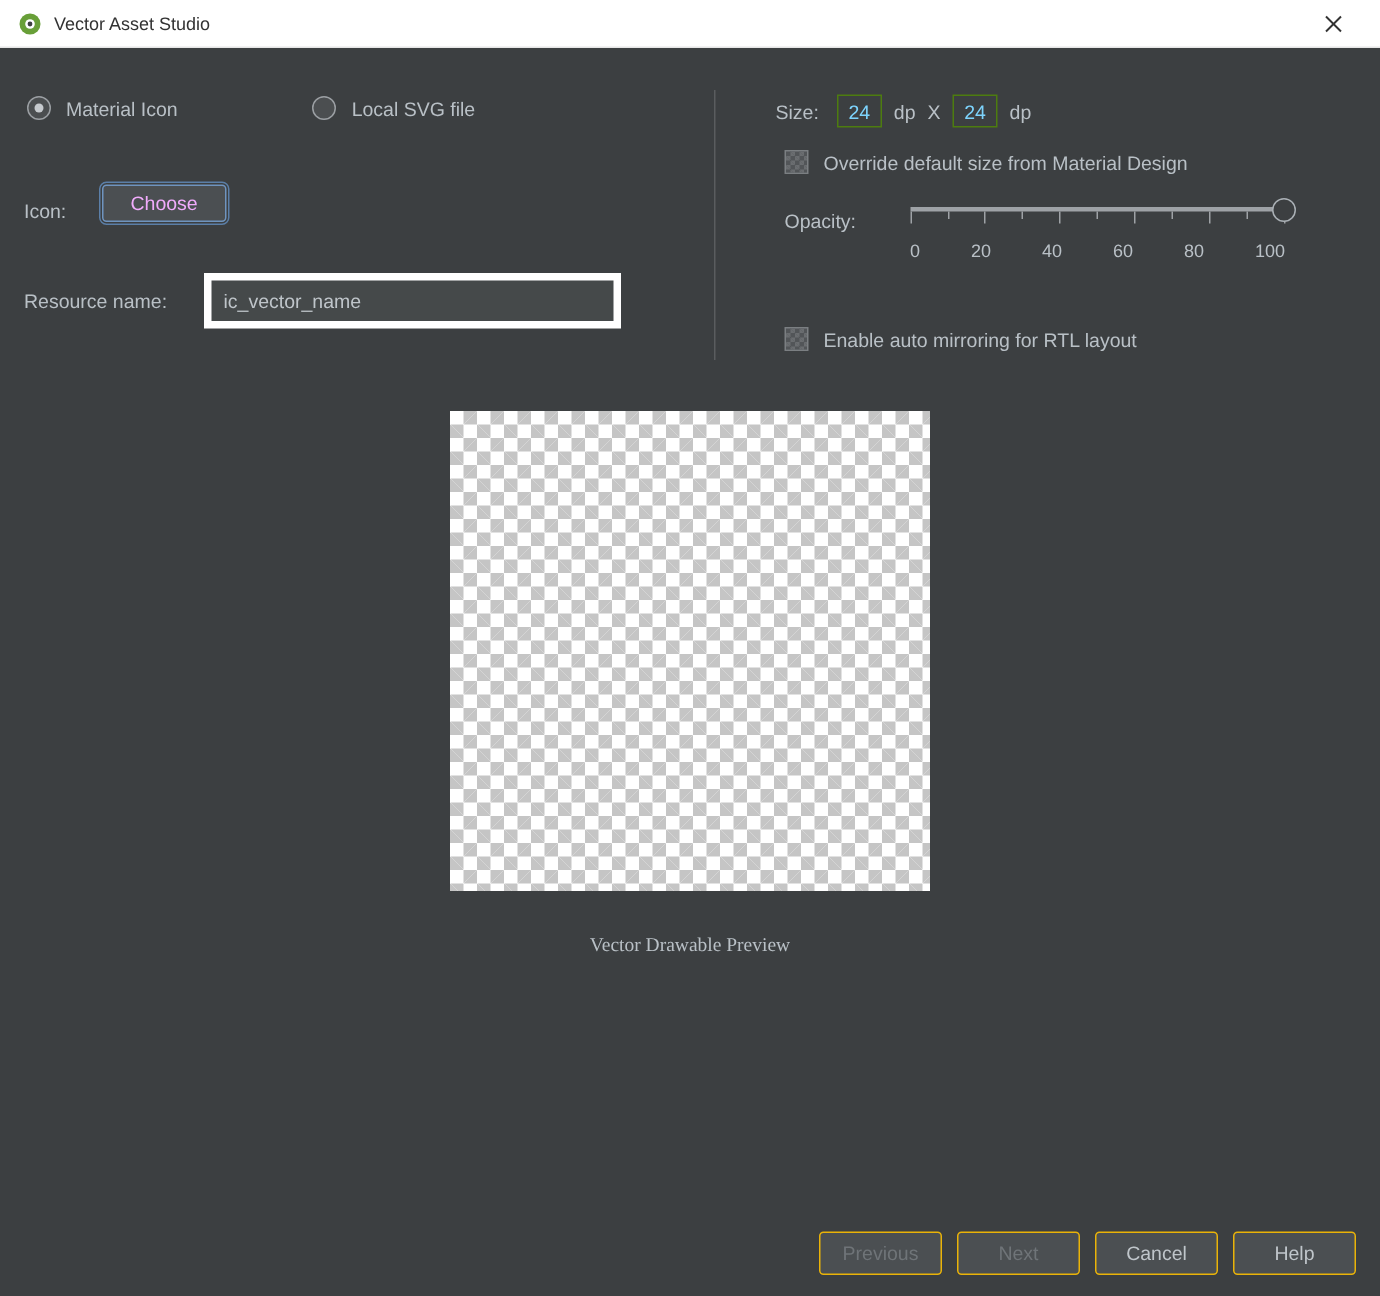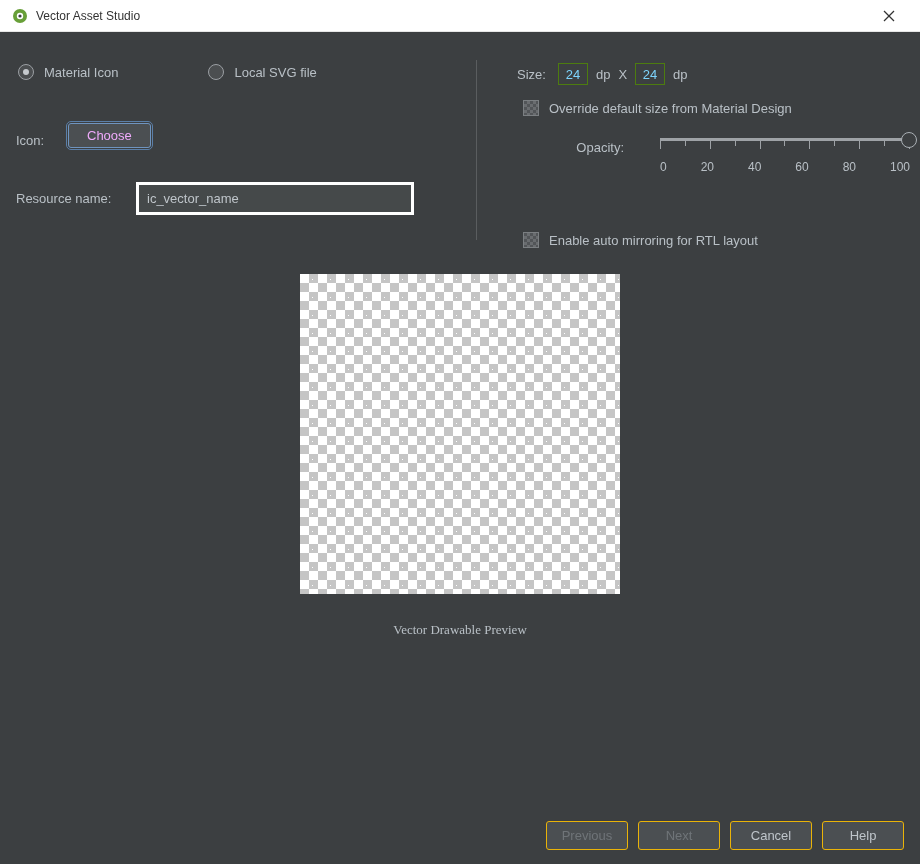--- a/index.html
+++ b/index.html
@@ -124,21 +124,21 @@
 
   .resname-row {
     display: flex;
     align-items: center;
   }
   .resname-row .label {
     width: 120px;
   }
   .text-input {
     background: #45494a;
-    border: 3px solid #ffffff;
+    border: 5px solid #ffffff;
     color: #bfc5ca;
     padding: 6px 8px;
     font-size: 13px;
     width: 278px;
     box-sizing: border-box;
     outline: none;
   }
 
   
   .divider {
@@ -190,23 +190,22 @@
       linear-gradient(45deg, transparent 75%, #6a6d70 75%) 0 0/6px 6px,
       linear-gradient(45deg, transparent 75%, #6a6d70 75%) 3px 3px/6px 6px,
       linear-gradient(45deg, #6a6d70 25%, #525558 25%) 3px 3px/6px 6px;
   }
 
   .opacity-row {
     display: flex;
     align-items: flex-start;
     gap: 36px;
     margin-top: 4px;
-    margin-bottom: 58px;
+    margin-bottom: 44px;
     padding-left: 6px;
-    justify-content: flex-end;
   }
   .opacity-row .label {
     padding-top: 4px;
   }
   .slider-wrap {
     width: 250px;
   }
   .slider-track {
     position: relative;
     height: 18px;

